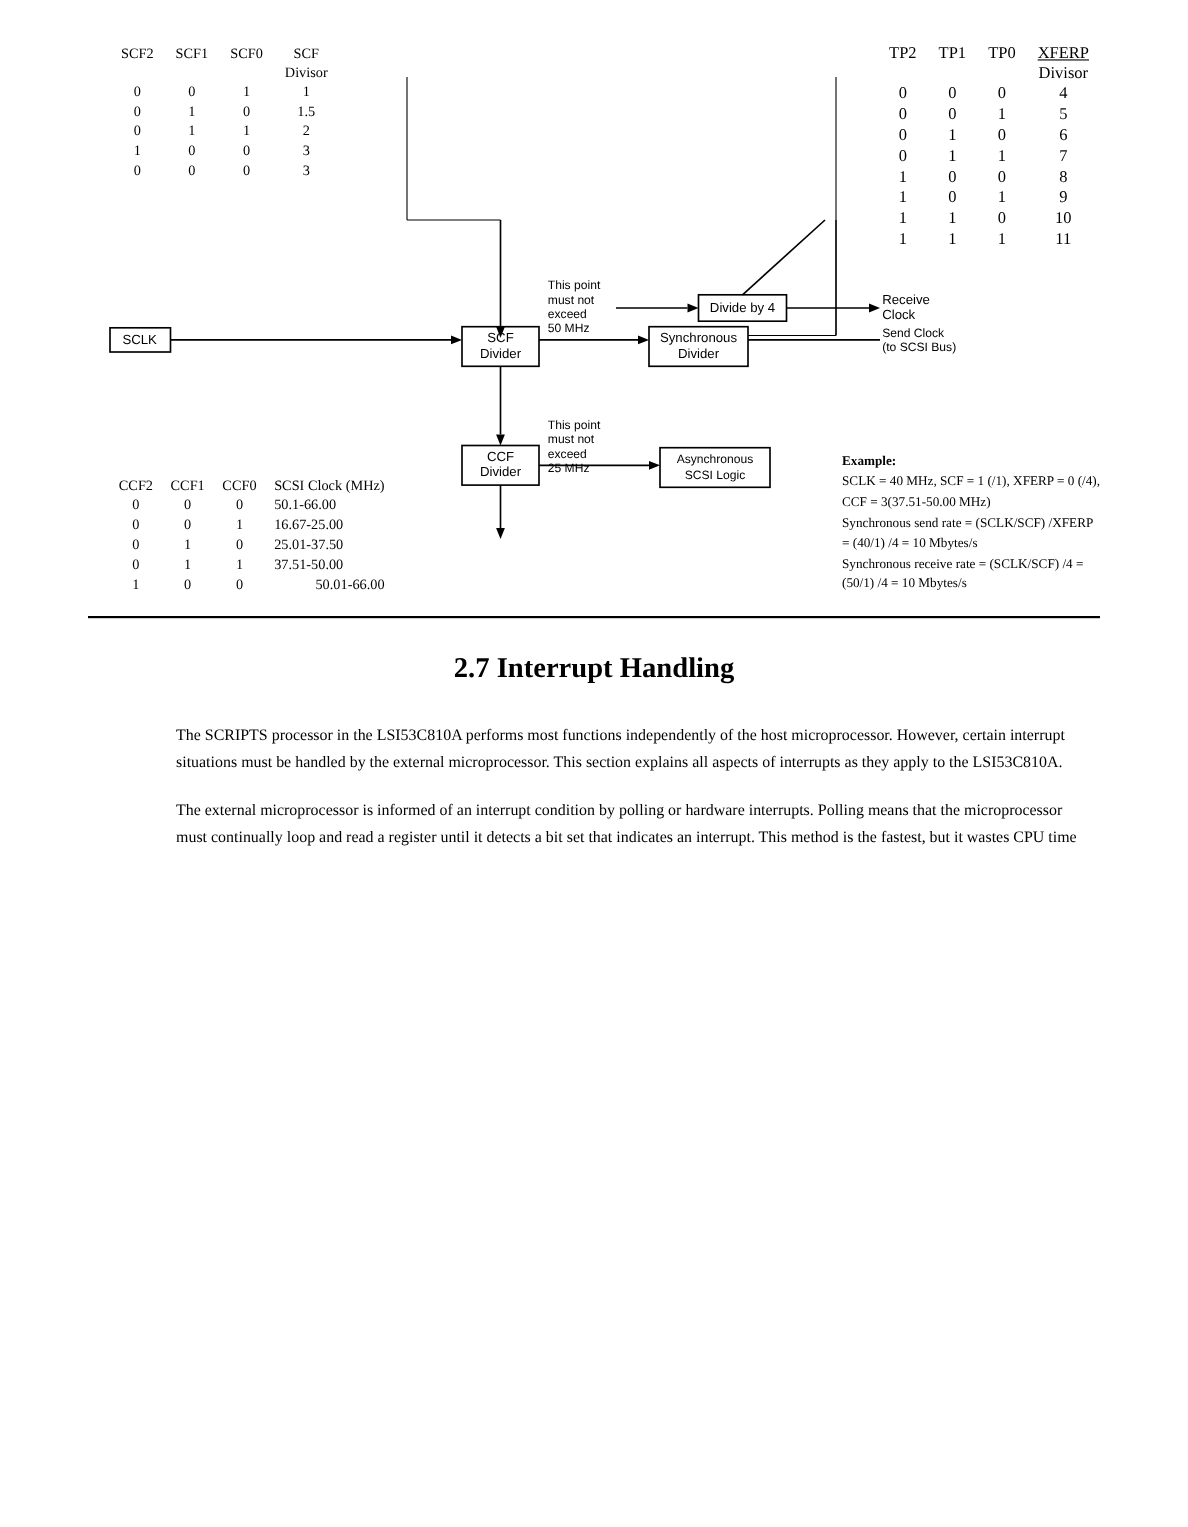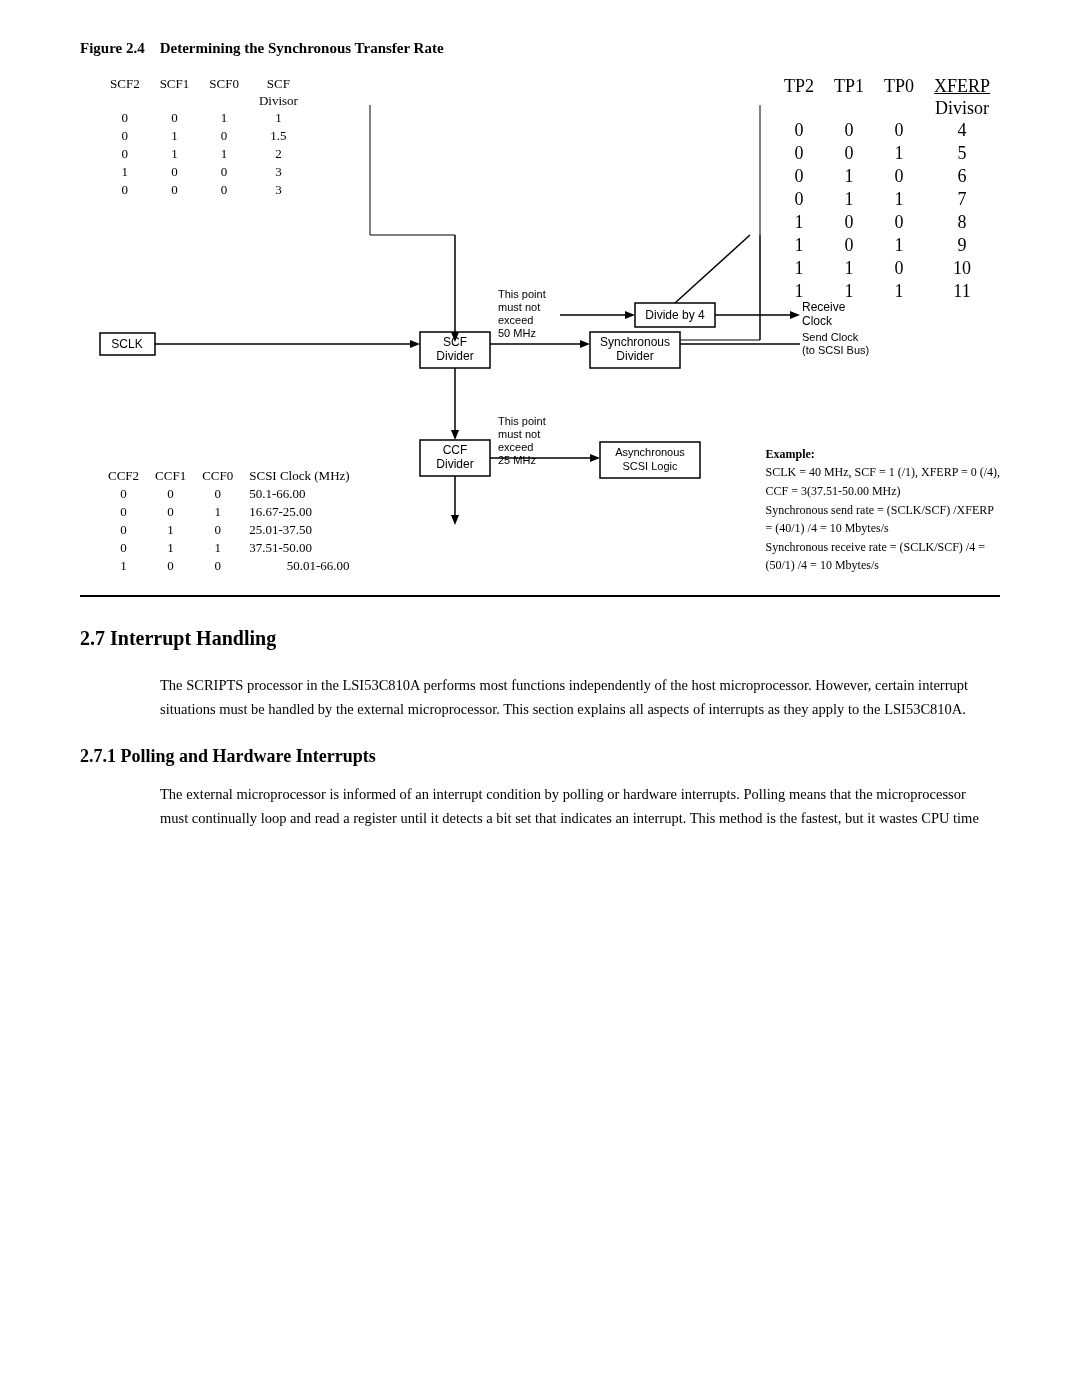--- a/index.html
+++ b/index.html
@@ -29,24 +29,25 @@
       margin-bottom: 18px;
       text-align: left;
     }
 
     .figure-title span {
       font-style: normal;
     }
 
     
     .section-heading {
-      font-size: 20px;
+      font-size: 26px;
       font-weight: bold;
-      margin-bottom: 24px;
+      margin-bottom: 36px;
       margin-top: 10px;
+      text-align: center;
     }
 
     .subsection-heading {
       font-size: 18px;
       font-weight: bold;
       margin-bottom: 16px;
       margin-top: 24px;
     }
 
     .body-text {
@@ -56,24 +57,20 @@
       margin-right: 20px;
       margin-bottom: 20px;
     }
   </style>
 </head>
 <body>
 
 <div class="page">
 
   <div class="figure-section">
-    <div class="figure-title">
-      <span>Figure 2.4</span>&nbsp;&nbsp;&nbsp;
-      <span>Determining the Synchronous Transfer Rate</span>
-    </div>
 
     <div style="position:relative; width:920px; height:500px; margin: 0 auto;">
 
       <div style="position:absolute; left:20px; top:0px;">
         <table style="border-collapse:collapse; font-size:13px;">
           <tbody>
               <tr>
             <td style="padding:1px 10px; text-align:center;">SCF2</td>
             <td style="padding:1px 10px; text-align:center;">SCF1</td>
             <td style="padding:1px 10px; text-align:center;">SCF0</td>
@@ -113,21 +110,21 @@
                 <td style="padding:1px 10px;text-align:center">0</td>
                 <td style="padding:1px 10px;text-align:center">0</td>
                 <td style="padding:1px 10px;text-align:center">0</td>
                 <td style="padding:1px 10px;text-align:center">3</td>
               </tr>
         </tbody>
           </table>
       </div>
 
       <div style="position:absolute; right:0px; top:0px;">
-        <table style="border-collapse:collapse; font-size:18px;">
+        <table style="border-collapse:collapse; font-size:15px;">
           <tbody>
               <tr>
             <td style="padding:1px 10px; text-align:center;">TP2</td>
             <td style="padding:1px 10px; text-align:center;">TP1</td>
             <td style="padding:1px 10px; ">TP0</td>
             <td style="padding:1px 10px; text-align:right;text-decoration:underline;">XFERP</td>
           </tr>
           <tr>
             <td style="padding:0px 10px;"></td>
             <td style="padding:0px 10px;"></td>
@@ -318,18 +315,17 @@
 
     </div>
   </div>
 
   <div style="margin-top: 28px;">
     <h1 class="section-heading">2.7  Interrupt Handling</h1>
     <p class="body-text">The SCRIPTS processor in the LSI53C810A performs most functions independently of the host microprocessor. However, certain interrupt situations must be handled by the external microprocessor. This section explains all aspects of interrupts as they apply to the LSI53C810A.</p>
   </div>
 
   <div style="margin-top: 10px;">
-    <h2 class="subsection-heading">2.7.1  Polling and Hardware Interrupts</h2>
     <p class="body-text">The external microprocessor is informed of an interrupt condition by polling or hardware interrupts. Polling means that the microprocessor must continually loop and read a register until it detects a bit set that indicates an interrupt. This method is the fastest, but it wastes CPU time</p>
   </div>
 
 
 </div>
 
 </body></html>

